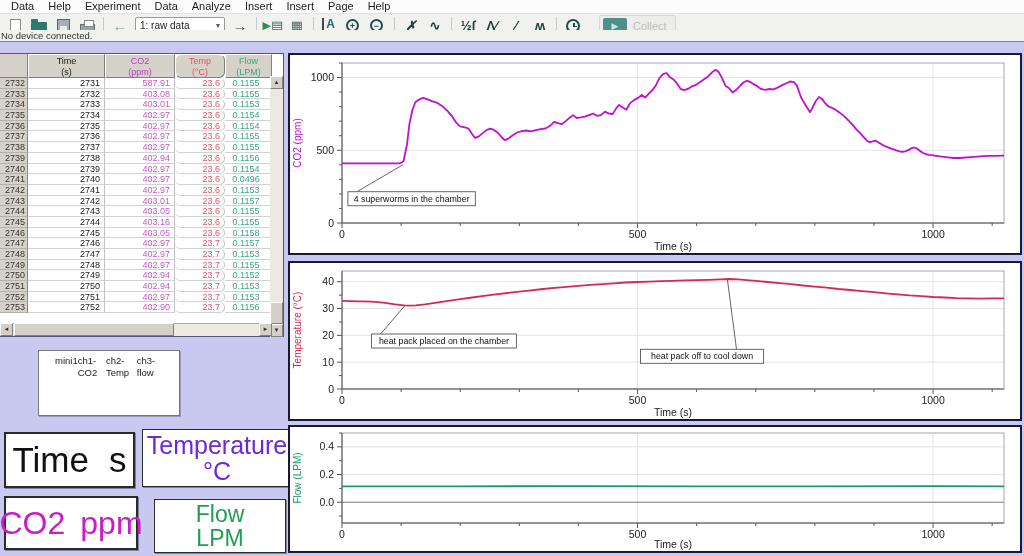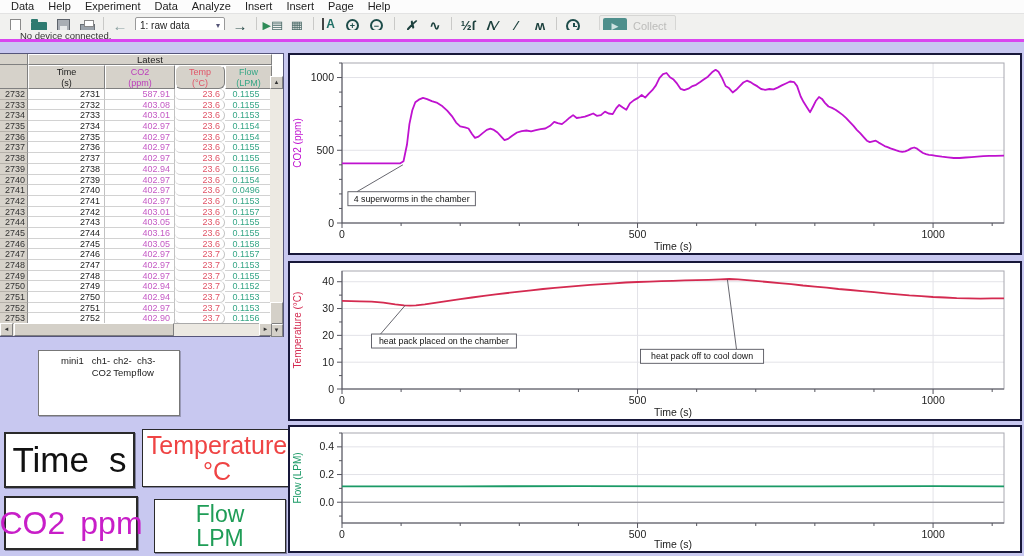--- a/index.html
+++ b/index.html
@@ -41,21 +41,21 @@
   .ic-clock::before { content:""; position:absolute; left:5px; top:2px; width:1.5px; height:4px; background:#1e4d4a; }
   .ic-clock::after { content:""; position:absolute; left:5px; top:5px; width:4px; height:1.5px; background:#1e4d4a; }
   #collect-button { display:flex; align-items:center; gap:6px; height:21px; margin-left:14px;
     background:#ededeb; border:1px solid #d6d6d4; border-radius:2px; padding:0 8px 0 3px; }
   #collect-button .play-sq { width:24px; height:16px; background:#4e8f8c; border-radius:2px;
     display:flex; align-items:center; justify-content:center; color:#cfe3e2; font-size:9px; }
   #collect-button .lbl { font-size:11px; color:#bcbcba; }
 
   
   #statusbar { position:absolute; left:0; top:30px; width:1024px; height:12px; background:#f1f1ef;
-    border-bottom:3px solid #d946ef; font-size:9.5px; color:#333; padding-left:20px; line-height:11px; }
+    border-bottom:1px solid #d946ef; font-size:9.5px; color:#333; padding-left:1px; line-height:11px; }
 
   
   #main { position:absolute; left:0; top:50px; width:1024px; height:506px; background:#c8c8f0; }
 
   
   #table-panel { position:absolute; left:-1px; top:3px; width:285px; height:284px; background:#fff; border:1px solid #55557a; }
   .trow { display:flex; }
   .c-gut { width:28px; } .c-time { width:77px; } .c-co2 { width:70px; } .c-temp { width:50px;border-radius:6px; } .c-flow { width:47px; }
   .hdr { background:#d6d2ca; border-top:1px solid #fff; border-left:1px solid #fff; border-right:1px solid #808080; border-bottom:1px solid #808080;
     text-align:center; font-size:9px; color:#222; }
@@ -69,21 +69,21 @@
   .v-time { color:#222; } .v-co2 { color:#c45ac4; } .v-temp { color:#e05568; } .v-flow { color:#36a686;text-align:center; }
   
   #t-vscroll { position:absolute; right:0; top:35px; width:13px; height:235px; background:#ece9e2; }
   #t-hscroll { position:absolute; left:0; bottom:0; width:272px; height:13px; background:#ece9e2; border-top:1px solid #aaa; }
   .sb-btn { position:absolute; width:13px; height:13px; background:#d4d0c8; border:1px solid;
     border-color:#fff #808080 #808080 #fff; font-size:6px; color:#333; text-align:center; line-height:11px; }
   .sb-thumb { position:absolute; background:#d4d0c8; border:1px solid; border-color:#fff #808080 #808080 #fff; }
 
   
   #infobox { position:absolute; left:38px; top:300px; width:142px; height:66px; background:#fff;
-    border:1px solid #777; box-shadow:1px 1px 0 #9a9ab8; font-size:9.5px; color:#222; padding:4px 22px; display:flex; gap:8px; }
+    border:1px solid #777; box-shadow:1px 1px 0 #9a9ab8; font-size:9.5px; color:#222; padding:4px 16px; display:flex; }
   #infobox .chs { display:flex; flex-direction:row; line-height:11.5px; }
 
   
   .lblbox { position:absolute; background:#fff; border:2px solid #2a2a2a; box-shadow:1px 1px 0 #8080a0;
     display:flex; align-items:center; justify-content:center; }
   #time-box   { left:4px;  top:382px; width:131px; height:56px; gap:20px; font-size:35px; }
   #temperature-box { left:142px; top:379px; width:150px; height:58px; flex-direction:column; font-size:25px; line-height:26px; border-width:1px; }
   #co2-box    { left:4px;  top:446px; width:134px; height:54px; gap:15px; font-size:32px; }
   #flow-box   { left:154px; top:449px; width:132px; height:54px; flex-direction:column; font-size:23px; line-height:24px; border-width:1px; }
 
@@ -184,24 +184,20 @@
     </div>
   </div>
 
   <div id="statusbar">
     <span>No device connected.</span>
   </div>
 
   <div id="main">
 
     <div id="table-panel">
-      <div class="trow">
-        <div class="gut-blank c-gut"></div>
-        <div class="hdr" id="t-latest" style="width:244px">Latest</div>
-      </div>
       <div class="trow" id="t-colhdrs">
           <div class="gut-blank c-gut"></div>
           <div class="hdr colhdr c-time" style="color: rgb(26, 26, 26);">
             <div>Time</div>
             <div>(s)</div>
           </div>
           <div class="hdr colhdr c-co2" style="color: rgb(187, 60, 187);">
             <div>CO2</div>
             <div>(ppm)</div>
           </div>
@@ -388,21 +384,21 @@
           <span>ch1-CO2</span>
           <span>ch2-Temp</span>
           <span>ch3-flow</span>
         </span>
     </div>
 
     <div class="lblbox" id="time-box" style="color: rgb(17, 17, 17);">
       <span>Time</span>
       <span>s</span>
     </div>
-    <div class="lblbox" id="temperature-box" style="color: #ef4444;">
+    <div class="lblbox" id="temperature-box" style="color: #6d28d9;">
       <span>Temperature</span>
       <span>°C</span>
     </div>
     <div class="lblbox" id="co2-box" style="color: rgb(200, 30, 200);">
       <span>CO2</span>
       <span>ppm</span>
     </div>
     <div class="lblbox" id="flow-box" style="color: rgb(31, 157, 87);">
       <span>Flow</span>
       <span>LPM</span>

